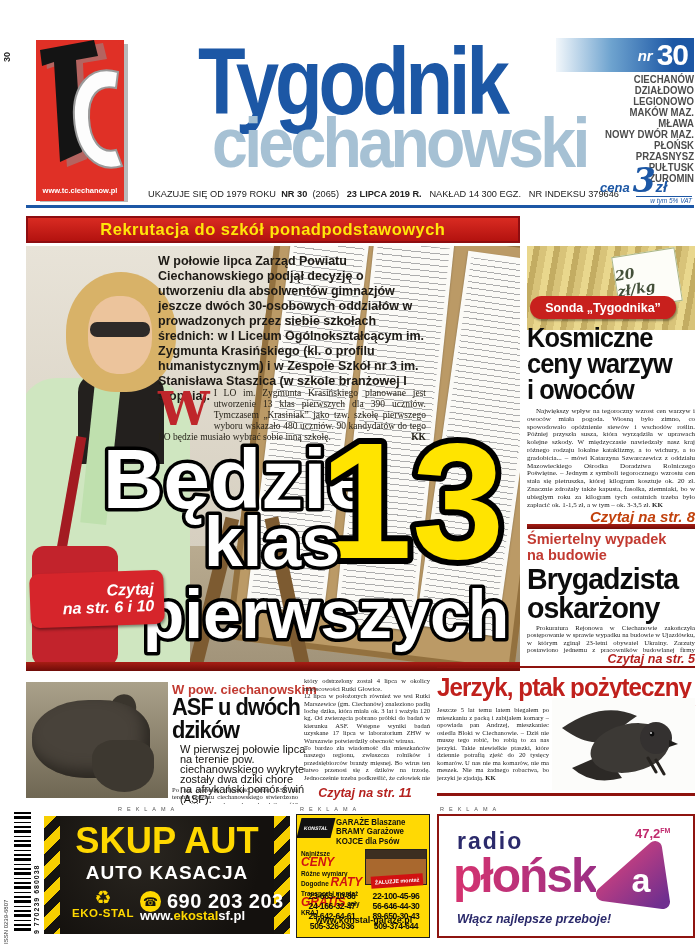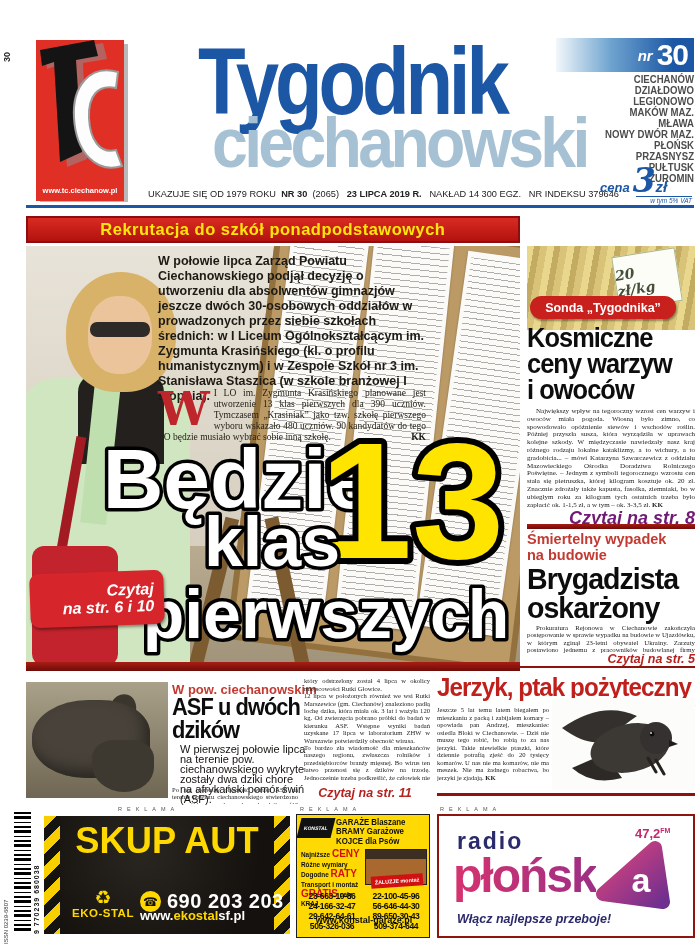--- a/index.html
+++ b/index.html
@@ -85,22 +85,22 @@
     transform:rotate(-9deg);display:flex;align-items:center;justify-content:center;
     font-family:"DejaVu Serif",serif;font-style:italic;font-weight:bold;font-size:14px;color:#44503a;}
   .sonda-pill{left:530px;top:296px;width:146px;height:23px;background:#c8201d;border-radius:12px;
     display:flex;align-items:center;justify-content:center;box-shadow:1px 2px 2px rgba(0,0,0,.35);}
   .sonda-pill span{color:#fff;font-weight:bold;font-size:12.5px;}
   .sb-head1{left:527px;top:325px;font-size:27px;line-height:26px;font-weight:bold;color:#0d0d0d;
     letter-spacing:-1px;transform:scaleX(.94);transform-origin:left top;white-space:pre-line;}
   .sb-body1{left:527px;top:408px;width:168px;height:100px;overflow:hidden;
     font-family:Liberation Serif, serif;font-size:7px;line-height:7.8px;text-align:justify;color:#1c1c1c;}
   .sb-body1 .ind, .sb-ind{display:inline-block;width:9px;}
-  .sb-read1{left:560px;top:508px;width:135px;text-align:right;color:#701a75;
-    font-weight:bold;font-style:italic;font-size:18px;}
+  .sb-read1{left:560px;top:508px;width:135px;text-align:right;color:#c2410c;
+    font-weight:bold;font-style:italic;font-size:15px;}
   .sb-div1{left:527px;top:524px;width:168px;height:5px;background:linear-gradient(#a81d14,#6e0c08);}
   .sb-kicker{left:527px;top:532px;font-size:14.5px;line-height:15.5px;font-weight:bold;color:#c23a31;}
   .sb-head2{left:527px;top:564px;font-size:30px;line-height:29px;font-weight:bold;color:#0d0d0d;
     letter-spacing:-1px;transform:scaleX(.95);transform-origin:left top;white-space:pre-line;}
   .sb-body2{left:527px;top:624px;width:168px;height:30px;overflow:hidden;
     font-family:"Liberation Serif",serif;font-size:6.8px;line-height:7.4px;text-align:justify;color:#1c1c1c;}
   .sb-read2{left:560px;top:652px;width:135px;text-align:right;color:#b5221f;
     font-weight:bold;font-style:italic;font-size:12.5px;}
 
   
@@ -162,21 +162,21 @@
 
   .ad-gar{left:296px;top:814px;width:134px;height:124px;background:#ffd904;border:1px solid #1d1d1d;
     box-sizing:border-box;overflow:hidden;font-family:"Liberation Sans",sans-serif;}
   .gar-logo{position:absolute;left:2px;top:3px;width:34px;height:20px;background:#111;
     transform:skewX(-14deg);display:flex;align-items:center;justify-content:center;
     color:#fff;font-size:5px;font-weight:bold;}
   .gar-h{position:absolute;left:39px;top:3px;width:94px;font-size:8.2px;line-height:9.4px;
     font-weight:bold;color:#101010;transform:scaleX(.96);transform-origin:left top;white-space:pre-line;}
   .gar-feats{position:absolute;left:4px;top:34px;width:62px;font-size:6.4px;line-height:9px;
     font-weight:bold;color:#111;}
-  .gar-feats .rd{color:#d11111;font-size:10px;}
+  .gar-feats .rd{color:#d11111;font-size:12px;font-style:italic;}
   .gar-img{position:absolute;left:68px;top:34px;width:62px;height:36px;
     background:linear-gradient(#3c2e20 0 9px,#a9682e 9px);border:1px solid #222;box-sizing:border-box;}
   .gar-badge{position:absolute;left:74px;top:60px;width:52px;height:12px;background:#d11111;
     transform:rotate(-4deg);color:#fff;font-size:5.4px;font-weight:bold;display:flex;
     align-items:center;justify-content:center;}
   .gar-phones{position:absolute;left:3px;top:76px;width:128px;display:grid;
     grid-template-columns:1fr 1fr;font-size:8.6px;line-height:10px;font-weight:bold;color:#0d0d0d;
     text-align:center;letter-spacing:-.4px;}
   .gar-site{position:absolute;left:0;top:100px;width:134px;text-align:center;font-size:9px;
     font-weight:bold;color:#0d0d0d;}
@@ -378,20 +378,21 @@
     <div class="abs ean-vert">9 770239 680038</div>
 
     <div class="abs reklama" style="left:118px;top:806px;">REKLAMA</div>
     <div class="abs reklama" style="left:300px;top:806px;">REKLAMA</div>
     <div class="abs reklama" style="left:440px;top:806px;">REKLAMA</div>
 
     <div class="abs ad-skup">
       <div class="hazard" style="left:0;"></div>
       <div class="hazard" style="right:0;"></div>
       <div class="title">SKUP AUT</div>
+      <div class="sub">AUTO KASACJA</div>
       <div class="ekostal">
         <div class="rec">♻</div>
         <div class="nm">EKO-STAL</div>
       </div>
       <div class="phone-row">
         <div class="phone-ic">☎</div>
         <div class="phone-no">690 203 203</div>
       </div>
       <div class="skup-site">
         <span>www.</span><span class="acc">ekostal</span><span>sf.pl</span>

